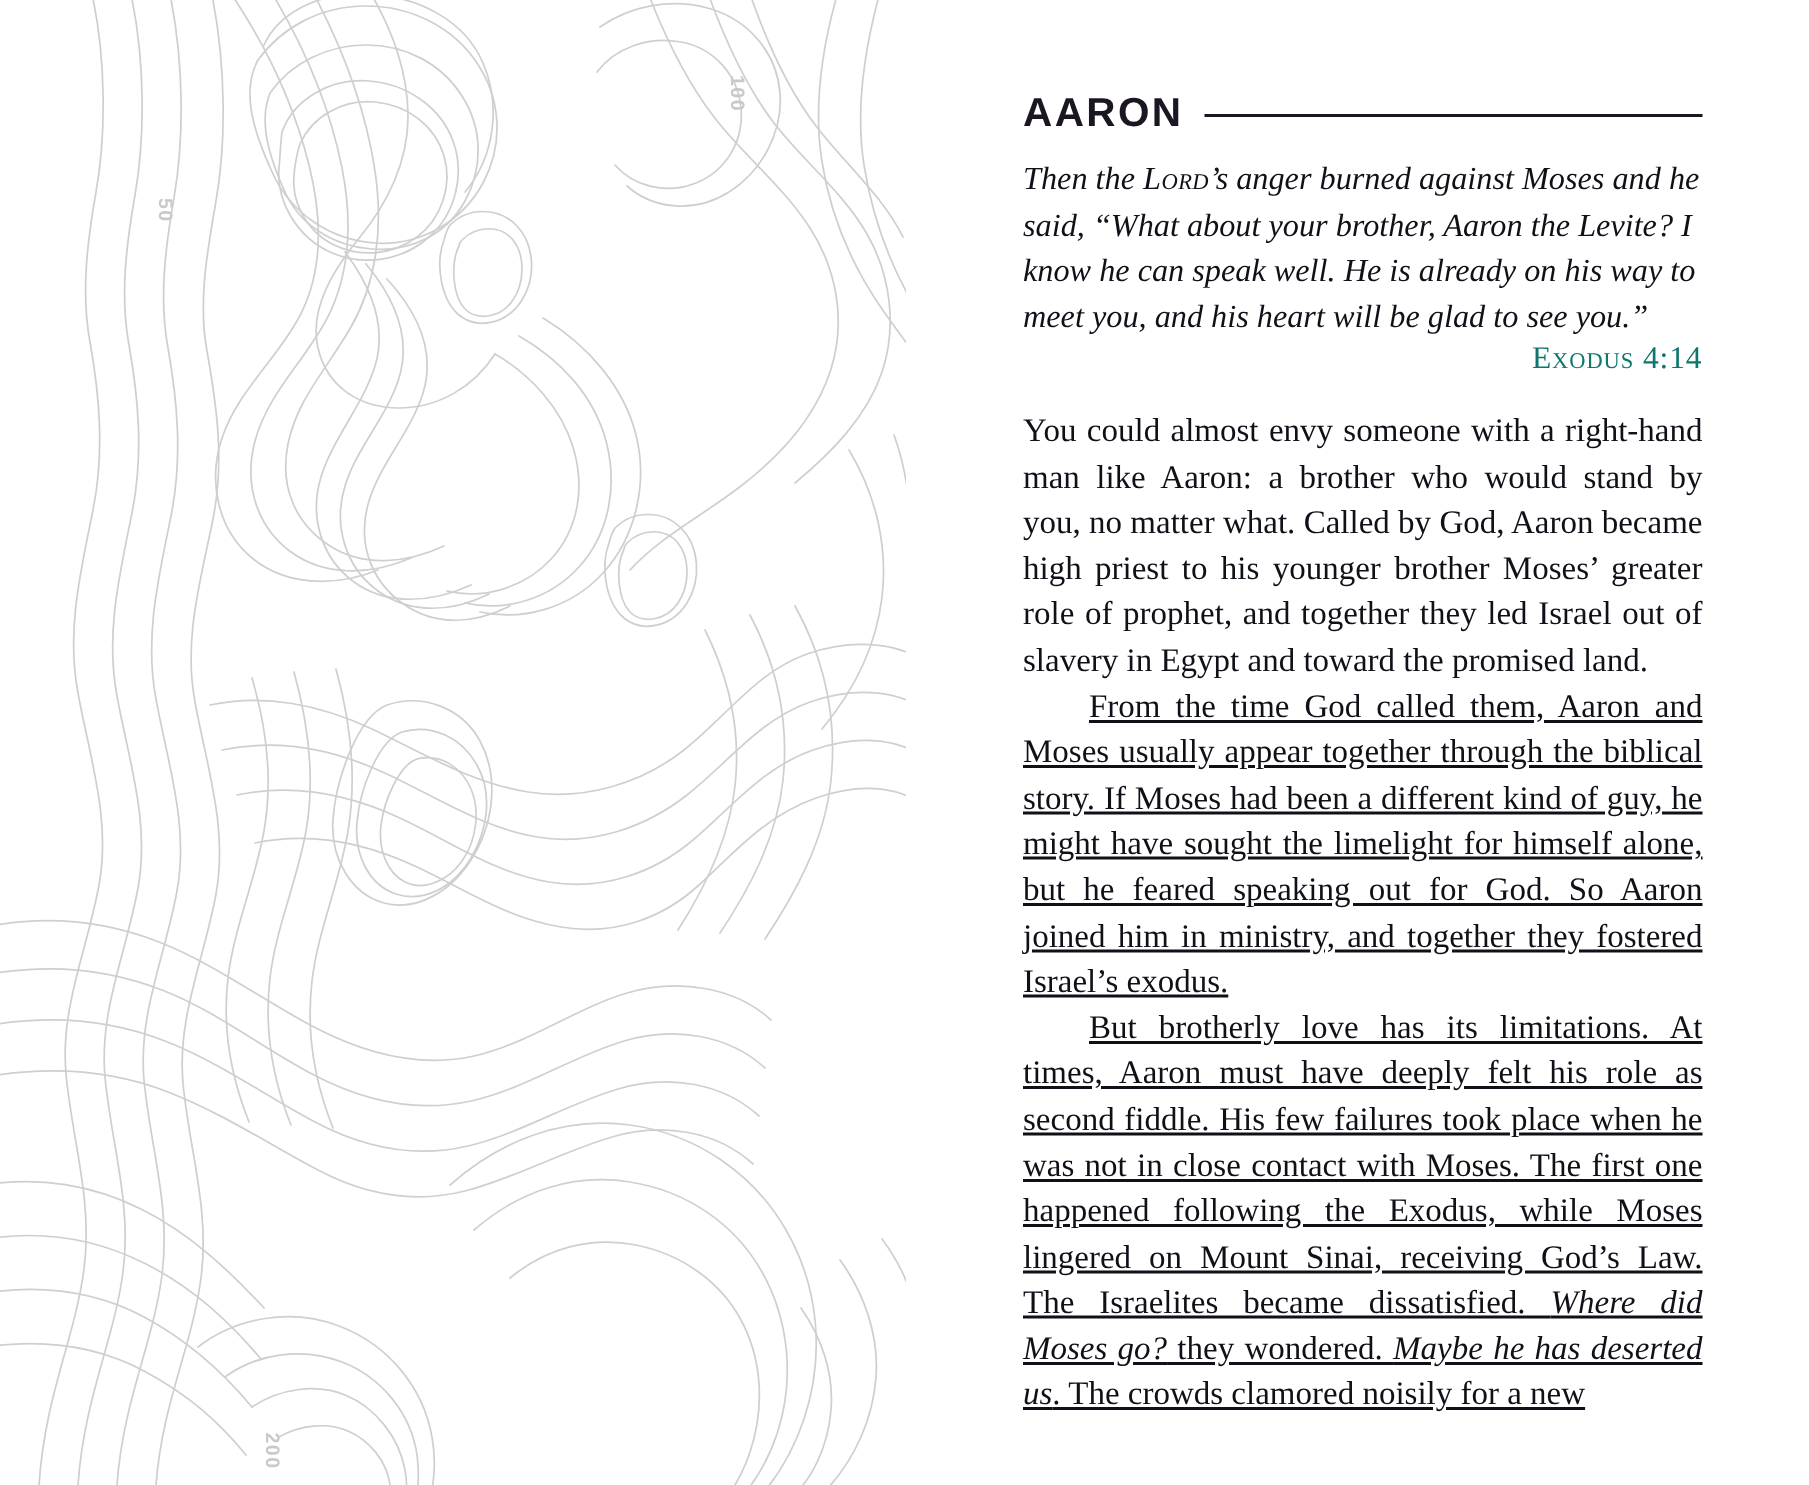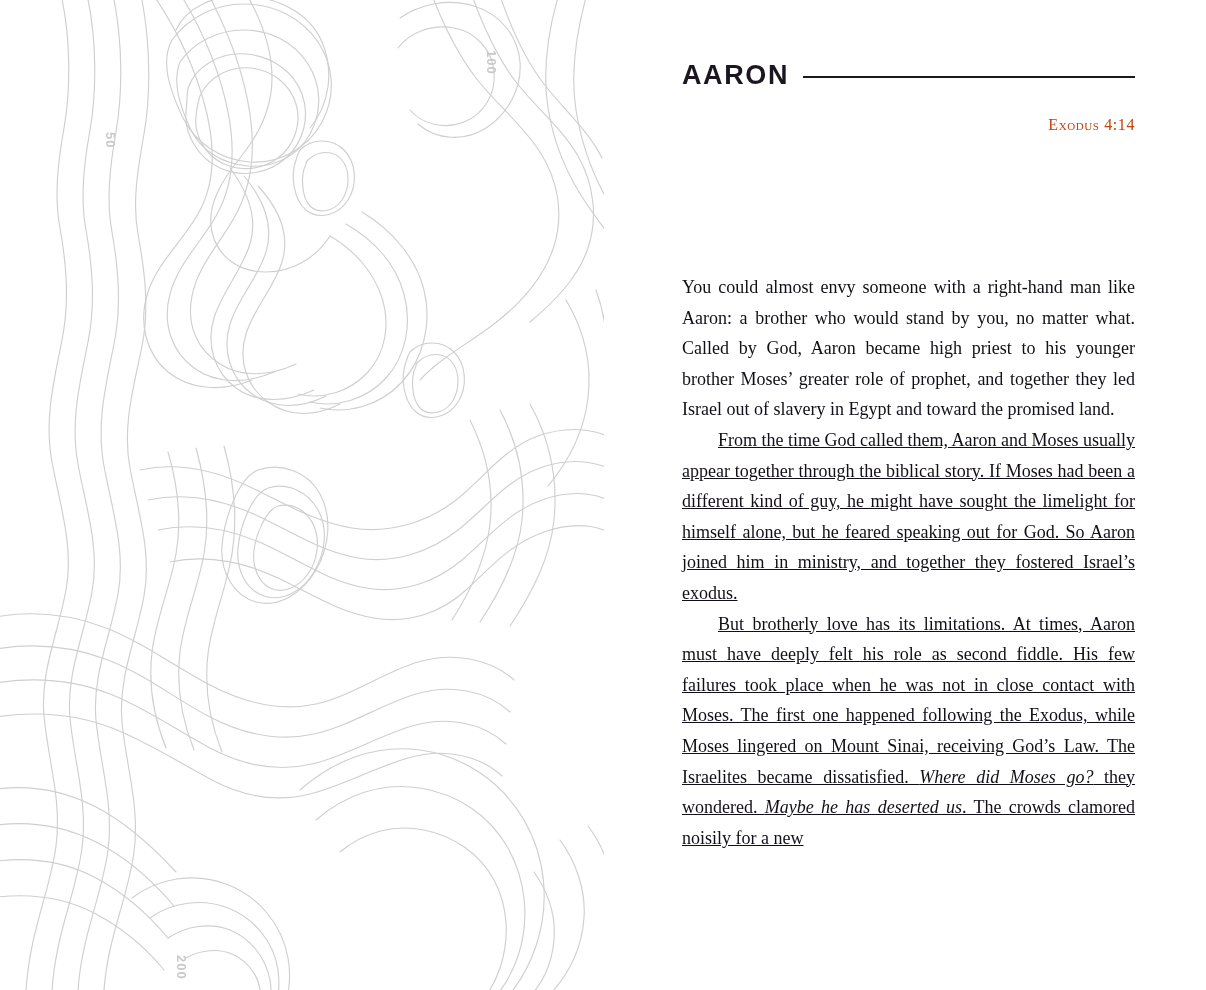--- a/index.html
+++ b/index.html
@@ -99,37 +99,37 @@
     margin: 0;
   }
   .epigraph-text .smallcaps {
     font-variant: small-caps;
     font-style: italic;
     letter-spacing: 0.3px;
   }
   .epigraph-ref {
     font-family: "Liberation Serif", serif;
     font-variant: small-caps;
-    font-size: 16px;
+    font-size: 21px;
     letter-spacing: 0.6px;
-    color: #c2410c;
+    color: #0f766e;
     text-align: right;
-    margin: 12px 0 0 0;
+    margin: 0 0 0 0;
   }
 
   
   .body-copy {
     position: absolute;
     left: 0;
     top: 272px;
     width: 453px;
   }
   .body-copy p {
     font-family: "Liberation Serif", serif;
-    font-size: 18px;
+    font-size: 22px;
     line-height: 30.6px;
     color: #120f18;
     margin: 0;
     text-align: justify;
     text-justify: inter-word;
     hyphens: none;
   }
   .body-copy p.indent {
     text-indent: 2.0em;
     text-decoration: underline;
@@ -256,20 +256,21 @@
   </div>
 
   <div class="text-col">
 
     <div class="chapter-head">
       <div class="chapter-title">AARON</div>
       <div class="chapter-rule"></div>
     </div>
 
     <div class="epigraph">
+      <p class="epigraph-text"><span>Then the </span><span class="smallcaps">Lord</span><span>’s anger burned against Moses and he said, “What about your brother, Aaron the Levite? I know he can speak well. He is already on his way to meet you, and his heart will be glad to see you.”</span></p>
       <p class="epigraph-ref">Exodus 4:14</p>
     </div>
 
     <div class="body-copy">
       <p>
         <span>You could almost envy someone with a right-hand man like Aaron: a brother who would stand by you, no matter what. Called by God, Aaron became high priest to his younger brother Moses’ greater role of prophet, and together they led Israel out of slavery in Egypt and toward the promised land.</span>
       </p>
       <p class="indent">
         <span>From the time God called them, Aaron and Moses usually appear together through the biblical story. If Moses had been a different kind of guy, he might have sought the limelight for himself alone, but he feared speaking out for God. So Aaron joined him in ministry, and together they fostered Israel’s exodus.</span>
       </p>

